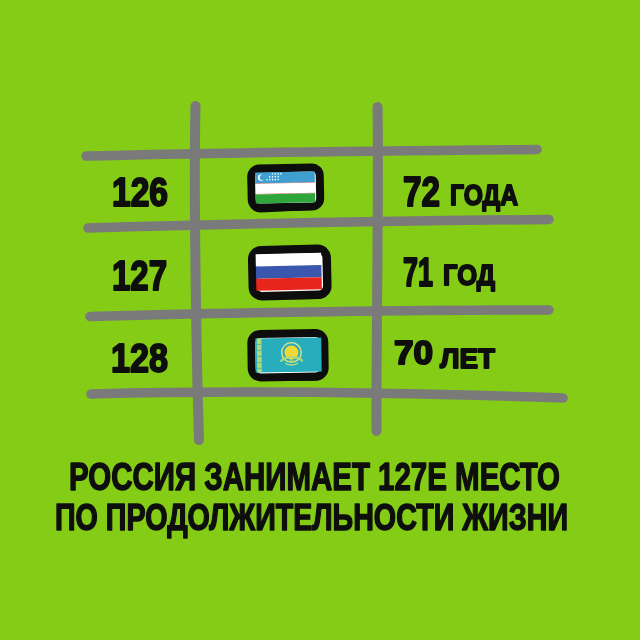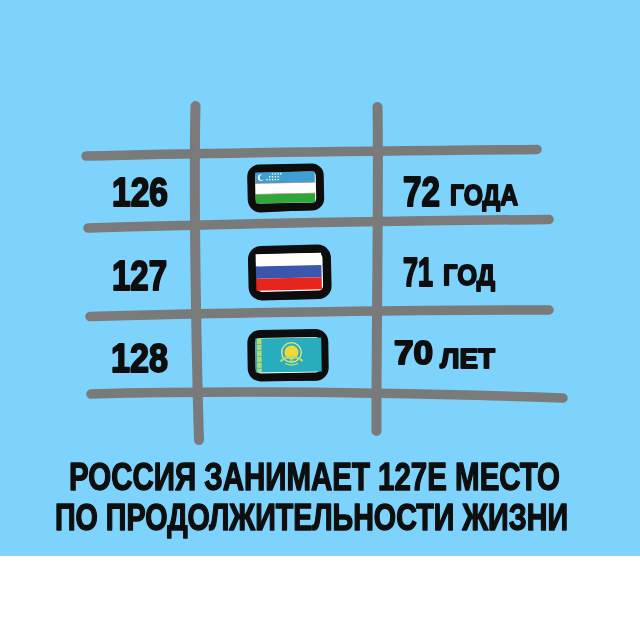--- a/index.html
+++ b/index.html
@@ -1,16 +1,16 @@
 <!DOCTYPE html>
 <html><head>
 <meta charset="utf-8">
 <style>
   html,body{margin:0;padding:0;background:#ffffff;}
-  #page{position:relative;width:640px;height:556px;background:#7dd3fc;overflow:hidden;
+  #page{position:relative;width:640px;height:640px;background:#84cc16;overflow:hidden;
         font-family:"Liberation Sans", sans-serif;}
   svg{position:absolute;left:0;top:0;}
 </style>
 </head>
 <body>
 <div id="page">
 <svg width="640" height="640" viewBox="0 0 640 640">
 
   <g stroke="#7a7a7a" fill="none" stroke-linecap="round">
     <path d="M195.5,106 C193.5,190 196.5,360 199,440" stroke-width="10"></path>

